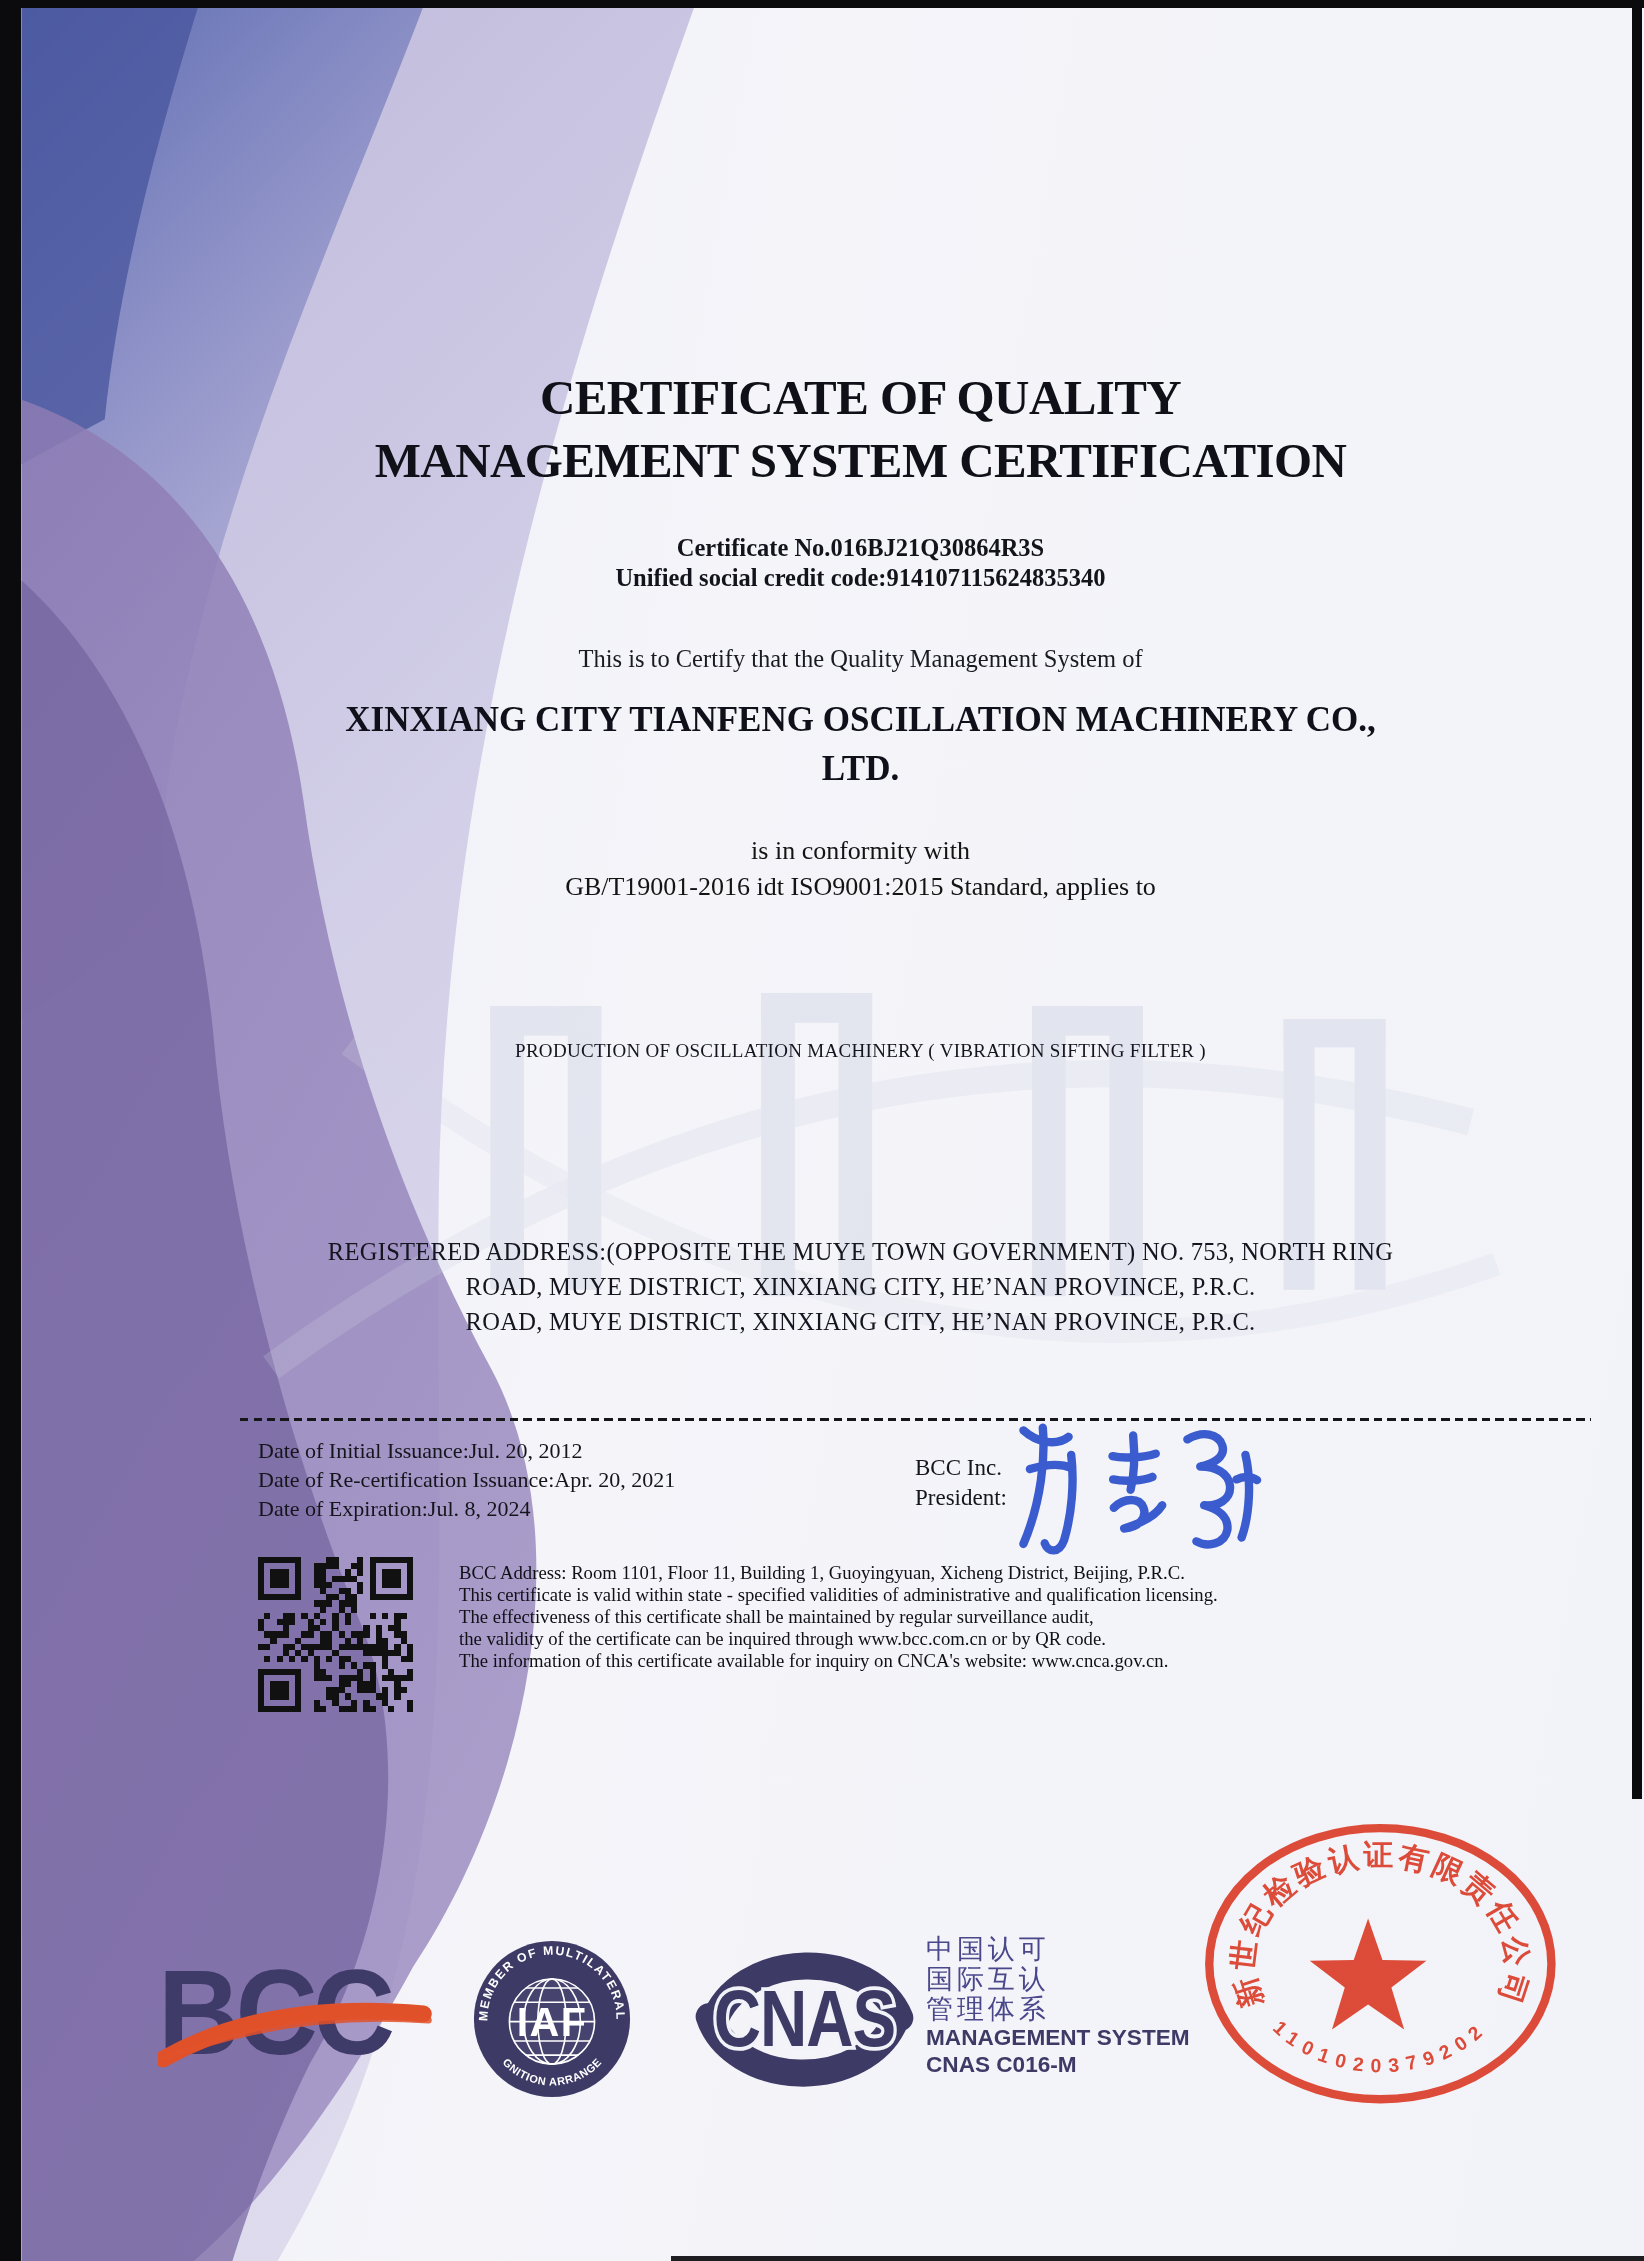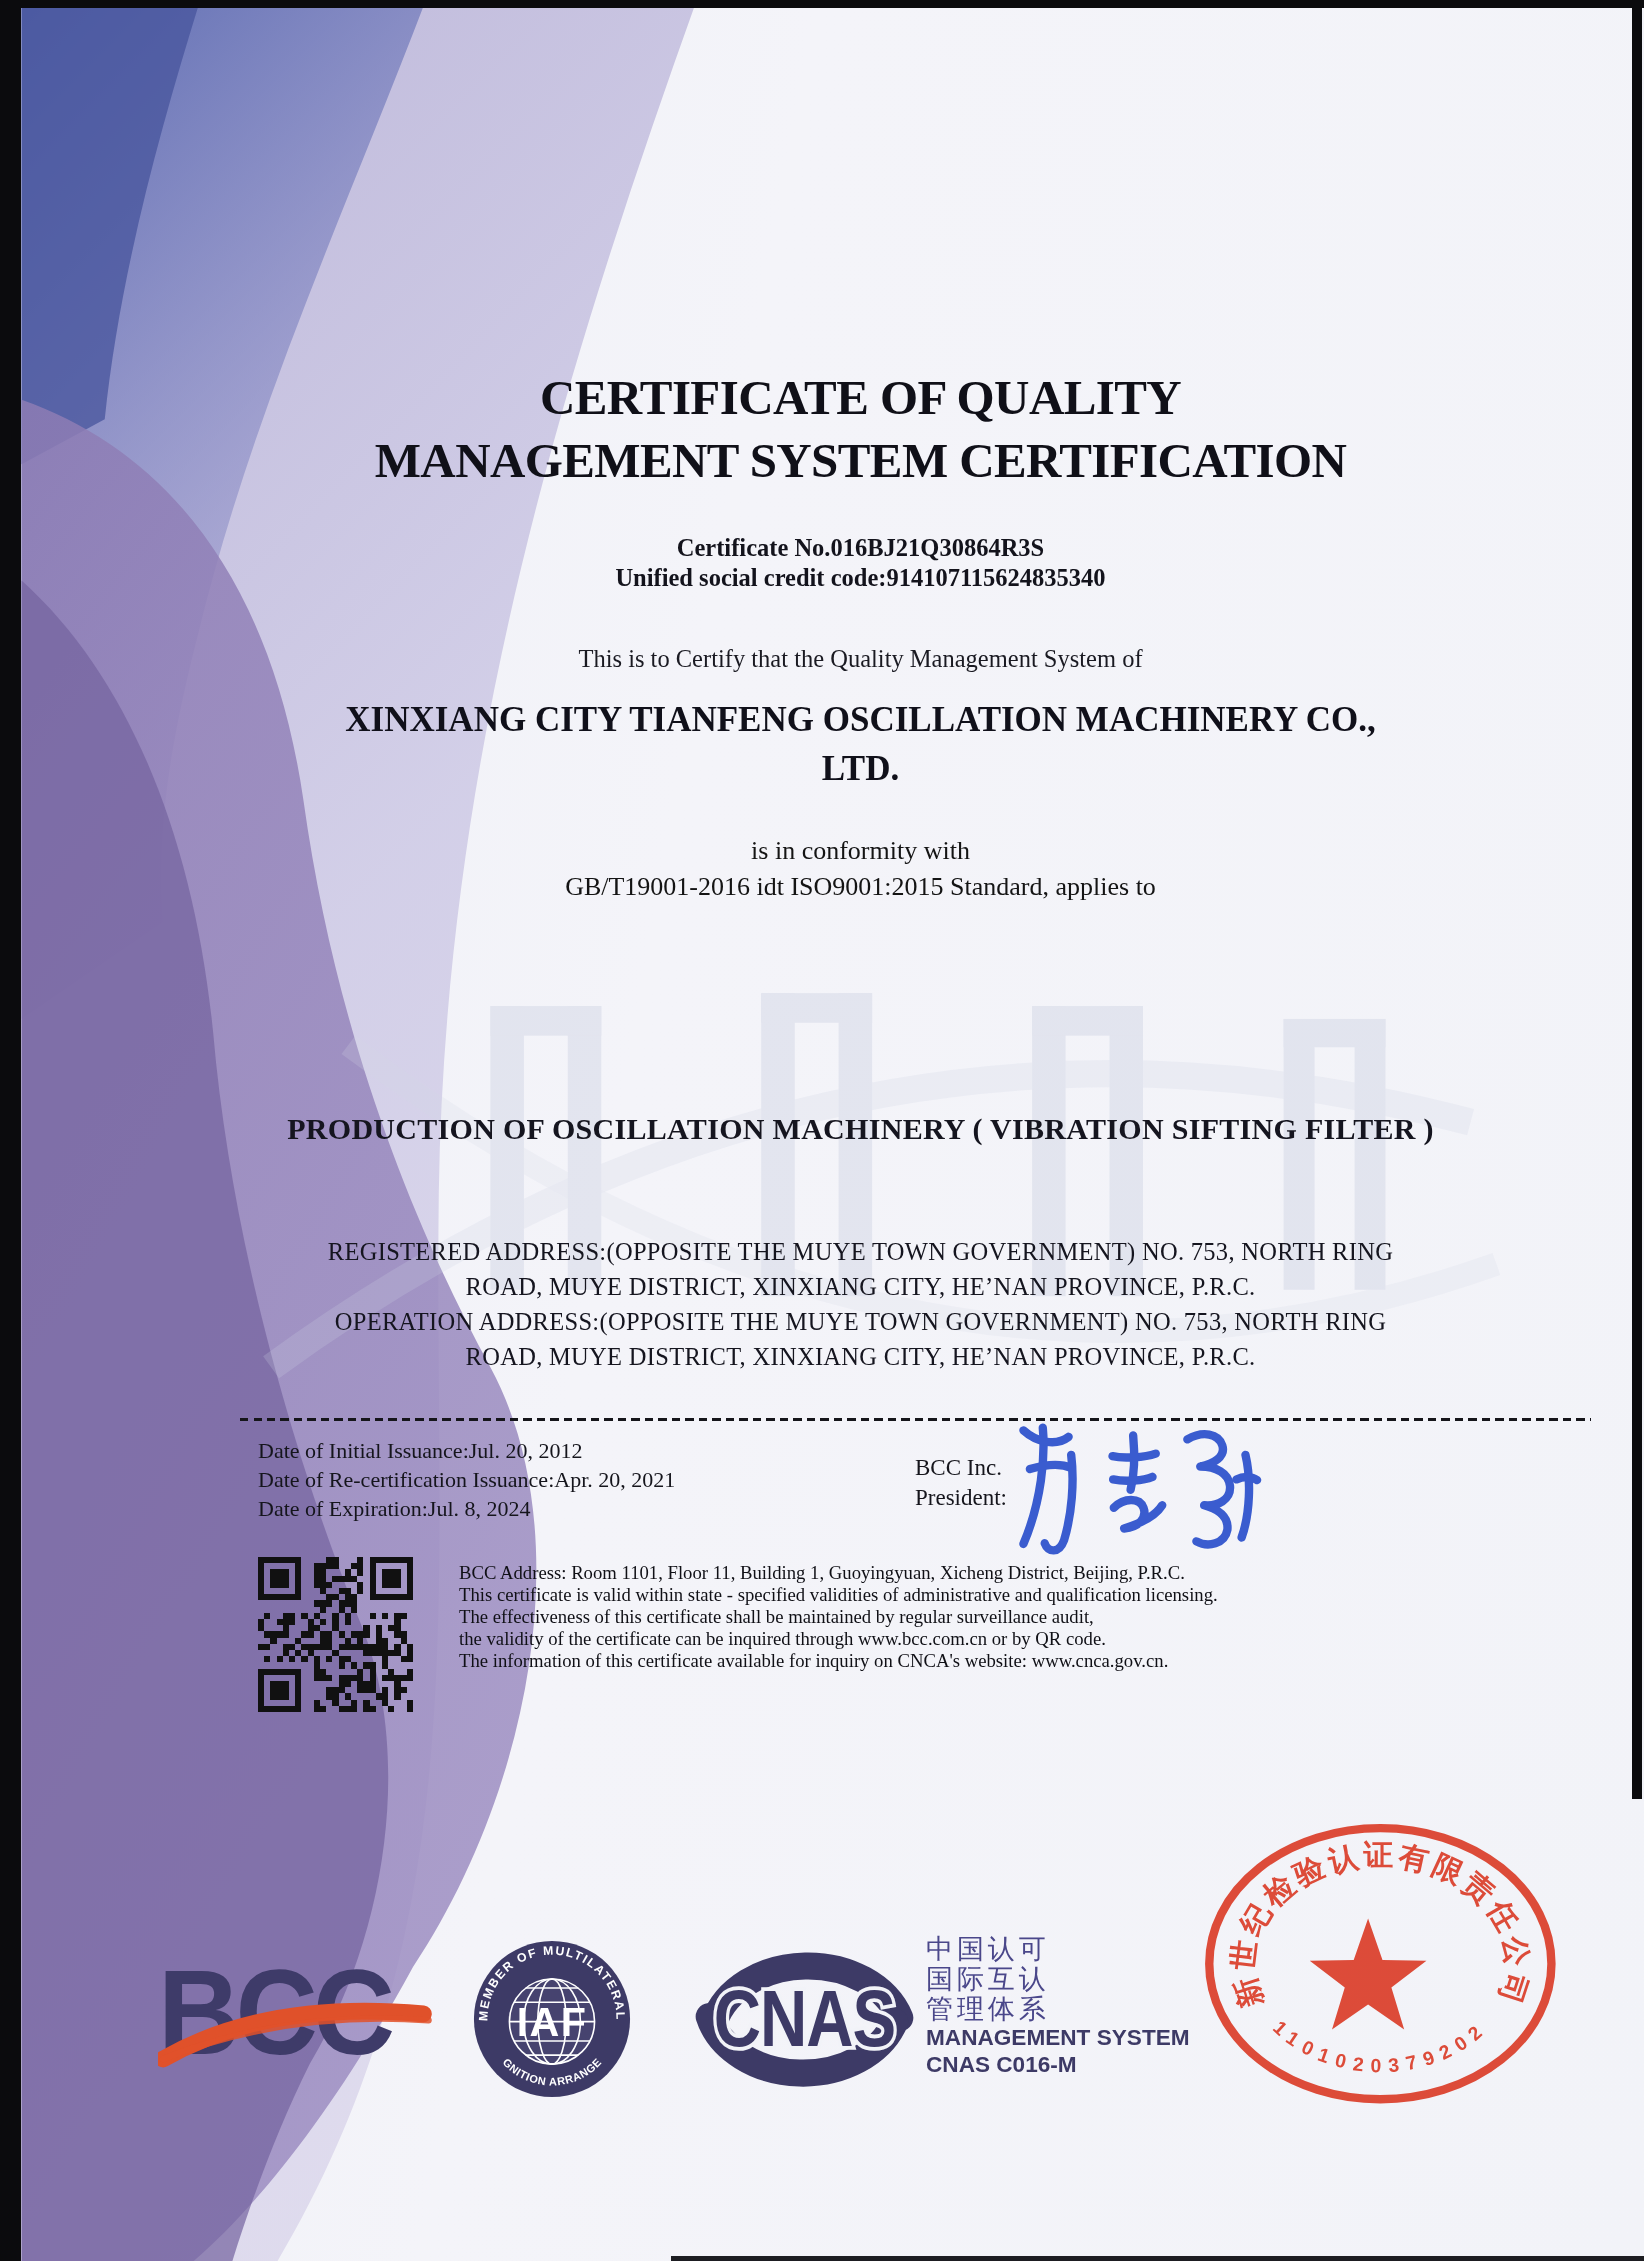--- a/index.html
+++ b/index.html
@@ -8,21 +8,21 @@
         font-family:"Liberation Serif", serif;color:#141414;}
   svg{display:block;}
   .abs{position:absolute;}
   .ctr{left:77px;width:1567px;text-align:center;}
   .title{top:366px;font-size:49px;line-height:63px;font-weight:bold;letter-spacing:-0.6px;color:#101018;}
   .certno{top:533px;font-size:24.5px;line-height:30px;font-weight:bold;color:#13131c;}
   .certify{top:645px;font-size:24.5px;color:#1a1a22;}
   .company{top:695px;font-size:35px;line-height:49px;font-weight:bold;color:#10101a;}
   .conformity{top:836px;font-size:26px;}
   .standard{top:872px;font-size:26px;}
-  .scope{top:1112px;font-size:30px;letter-spacing:0.3px;color:#15151f;font-weight:bold;}
+  .scope{top:1040px;font-size:19px;letter-spacing:0.3px;color:#15151f;}
   .addresses{top:1234px;font-size:24.5px;line-height:35px;letter-spacing:0.3px;color:#15151f;}
   .dotline{top:1418px;left:240px;width:1351px;height:3.2px;
            background:repeating-linear-gradient(90deg,#15151a 0 8.4px,transparent 8.4px 13.5px);}
   .dates{left:258px;width:606px;top:1436px;font-size:22px;line-height:29px;text-align:left;color:#15151c;}
   .issuer{left:915px;top:1437px;font-size:23px;line-height:30px;color:#15151c;margin-top:16px;}
   .fineprint{left:459px;top:1562px;width:903px;font-size:18.7px;line-height:22px;color:#101016;}
   .bcc-logo{left:158px;top:1961px;width:277px;height:129px;}
   .bcc-text{position:absolute;left:0;top:-18px;font-family:"Liberation Sans",sans-serif;
             font-weight:bold;font-size:120px;letter-spacing:-5.2px;color:#3e3b69;transform:scaleX(.95);transform-origin:left;}
   .cn-block{left:926px;top:1934px;width:271px;}
@@ -98,21 +98,20 @@
     <div>LTD.</div>
   </div>
 
   <div class="abs ctr conformity" style="z-index:5;">is in conformity with</div>
   <div class="abs ctr standard" style="z-index:5;">GB/T19001-2016 idt ISO9001:2015 Standard, applies to</div>
   <div class="abs ctr scope" style="z-index:5;">PRODUCTION OF OSCILLATION MACHINERY ( VIBRATION SIFTING FILTER )</div>
 
   <div class="abs ctr addresses" style="z-index:5;">
     <div>REGISTERED ADDRESS:(OPPOSITE THE MUYE TOWN GOVERNMENT) NO. 753, NORTH RING</div>
     <div>ROAD, MUYE DISTRICT, XINXIANG CITY, HE’NAN PROVINCE, P.R.C.</div>
-    <div>OPERATION ADDRESS:(OPPOSITE THE MUYE TOWN GOVERNMENT) NO. 753, NORTH RING</div>
     <div>ROAD, MUYE DISTRICT, XINXIANG CITY, HE’NAN PROVINCE, P.R.C.</div>
   </div>
 
   <div class="abs dotline" style="z-index:5;"></div>
 
   <div class="abs dates" style="z-index:5;">
     <div>Date of Initial Issuance:Jul. 20, 2012</div>
     <div>Date of Re-certification Issuance:Apr. 20, 2021</div>
     <div>Date of Expiration:Jul. 8, 2024</div>
   </div>

